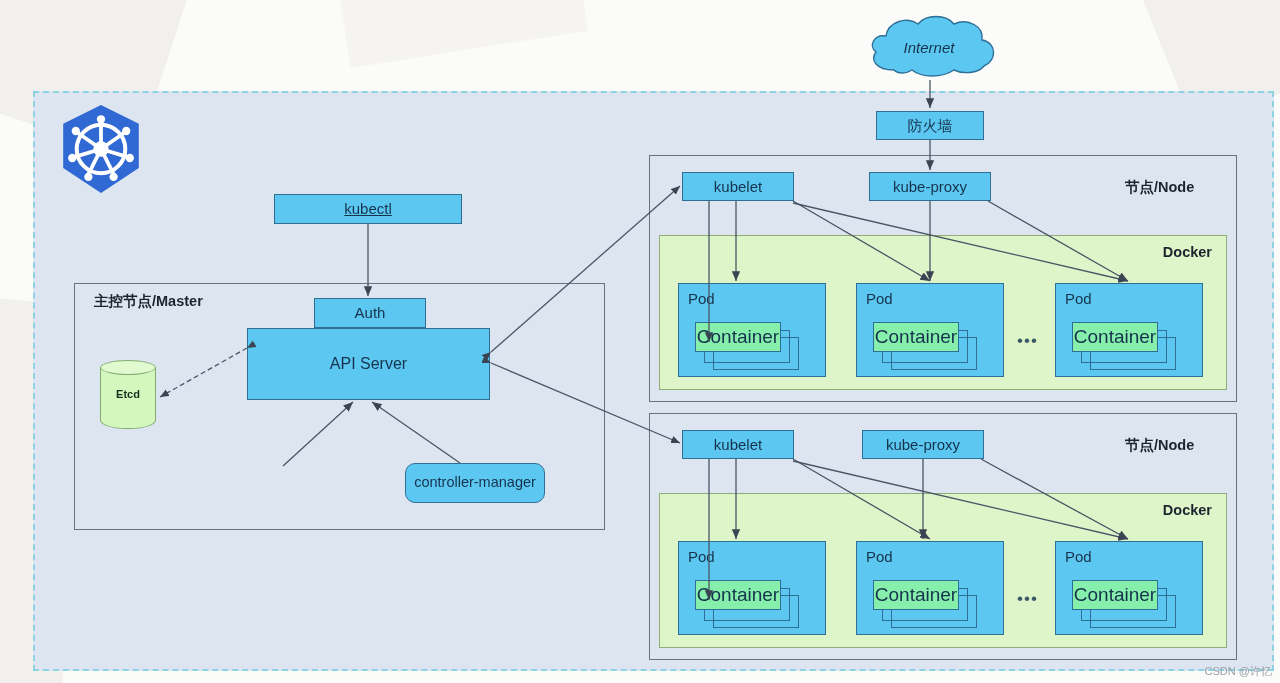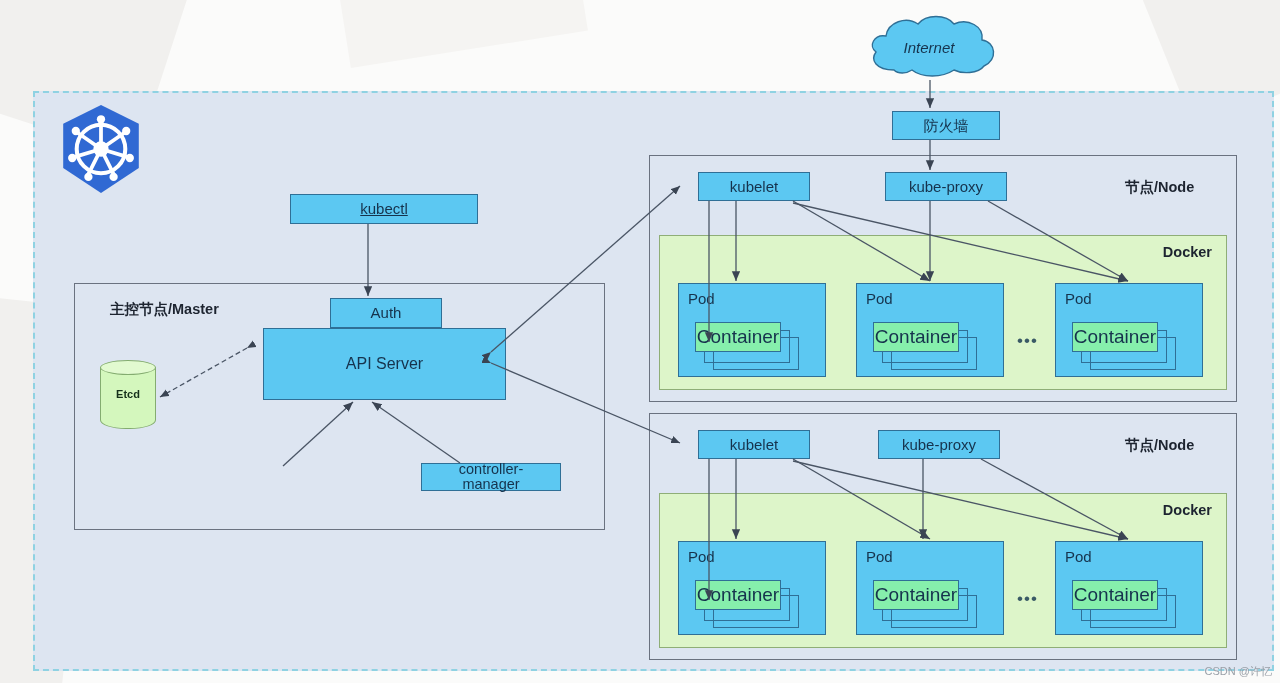--- a/index.html
+++ b/index.html
@@ -33,21 +33,20 @@
   
   .bbox {
     position: absolute;
     background: #5cc8f2;
     border: 1.5px solid #2f6f96;
     color: #16334d;
     display: flex; align-items: center; justify-content: center;
     text-align: center;
     line-height: 1.05;
     font-size: 15px;
-    margin-left: 16px;
   }
 
   
   .groupframe {
     position: absolute;
     border: 1.5px solid #6a7280;
     background: transparent;
   }
   .grouplabel {
     position: absolute;
@@ -183,38 +182,38 @@
 
   <div class="bbox" style="left:876px; top:111px; width:108px; height:29px;">
     <span>防火墙</span>
   </div>
 
   <div class="bbox" style="left:274px; top:194px; width:188px; height:30px;text-decoration:underline;">
     <span>kubectl</span>
   </div>
 
   <div class="groupframe" style="left:74px; top:283px; width:531px; height:247px;"></div>
-  <div class="grouplabel" style="left:94px; top:300px;margin-left:16px;">主控节点/Master</div>
+  <div class="grouplabel" style="left:94px; top:292px;">主控节点/Master</div>
 
   <div class="etcd">
     <div class="body"></div>
     <div class="top"></div>
     <div class="lbl">Etcd</div>
   </div>
 
   <div class="bbox" style="left:314px; top:298px; width:112px; height:30px;">
     <span>Auth</span>
   </div>
 
   <div class="bbox" style="left:247px; top:328px; width:243px; height:72px; font-size:16px;">
     <span>API Server</span>
   </div>
 
 
-  <div class="bbox" style="left:405px; top:463px; width:140px; height:28px; flex-direction:column; font-size:14.5px;">
+  <div class="bbox" style="left:405px; top:463px; width:140px; height:40px; font-size:14.5px;border-radius:10px;">
     <span>controller-</span>
     <span>manager</span>
   </div>
 
   <div class="groupframe" style="left:649px; top:155px; width:588px; height:247px;"></div>
   <div class="grouplabel" style="left:1125px; top:178px;">节点/Node</div>
 
   <div class="bbox" style="left:682px; top:172px; width:112px; height:29px;">
     <span>kubelet</span>
   </div>

